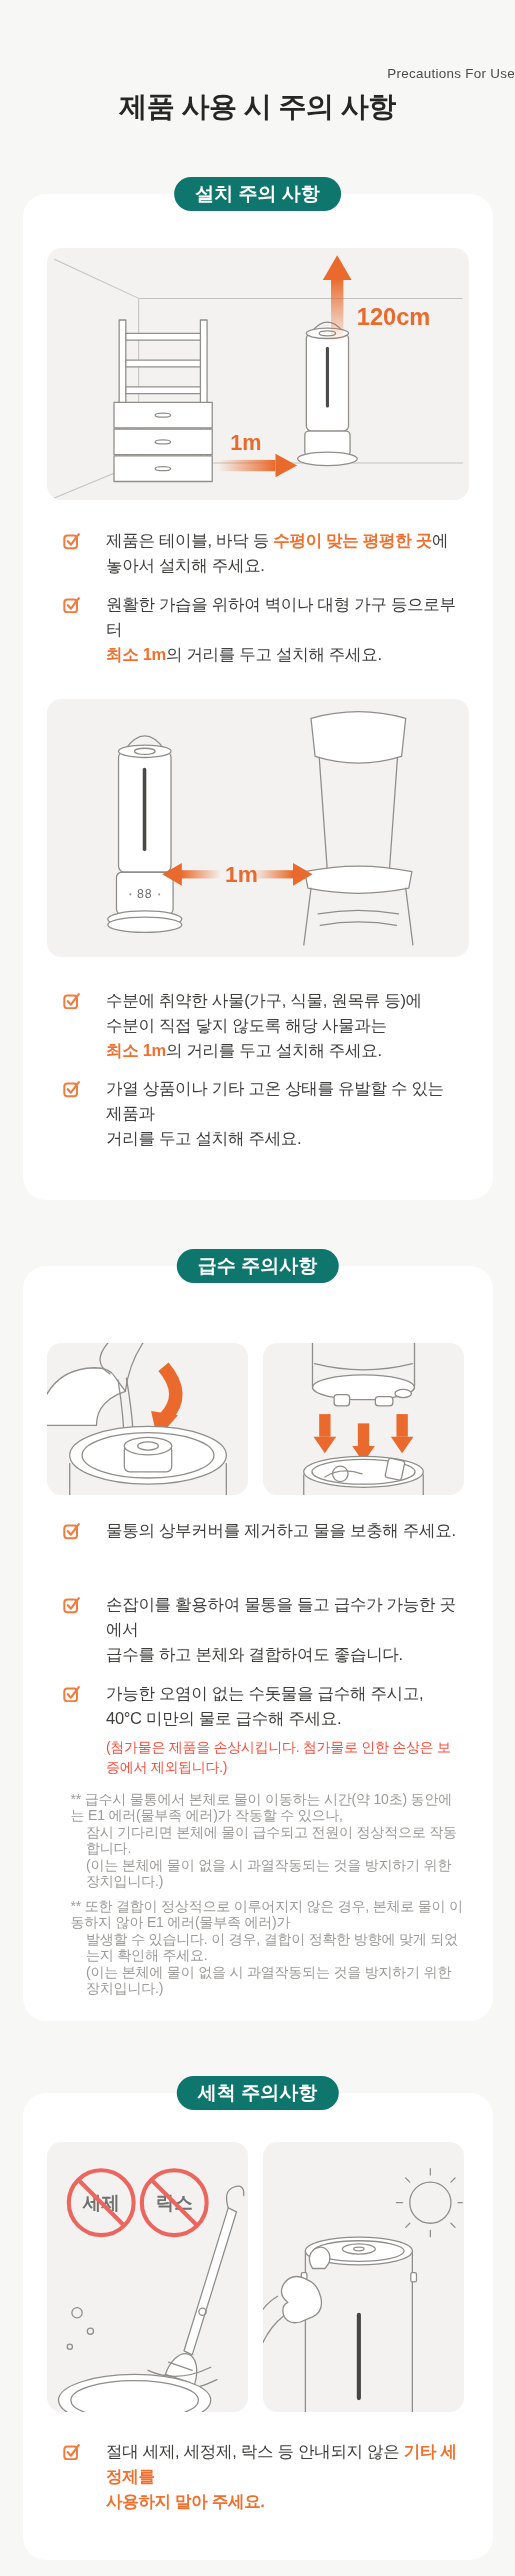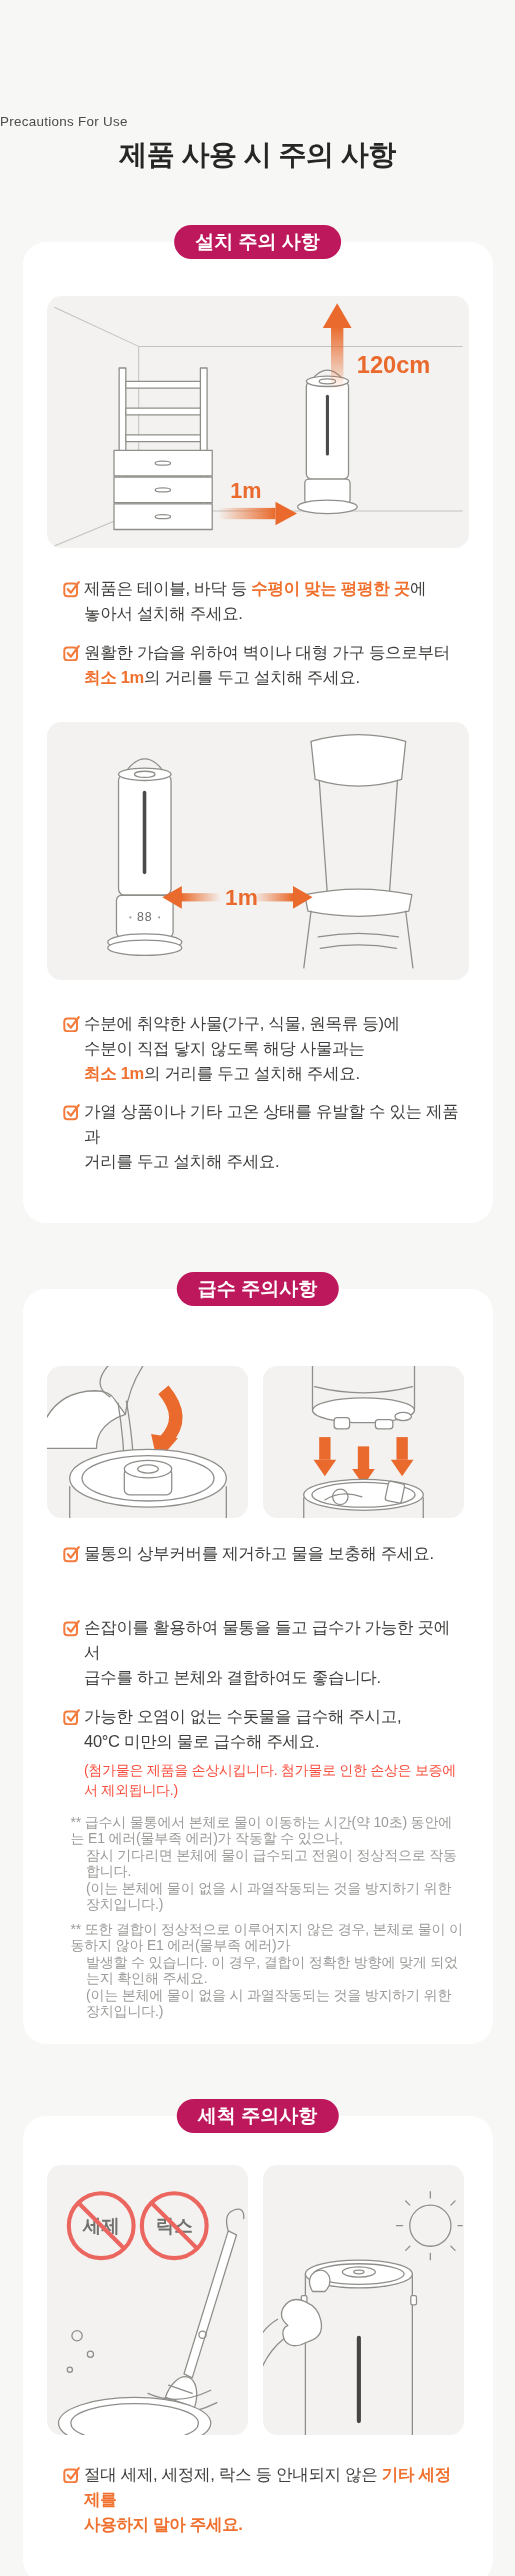--- a/index.html
+++ b/index.html
@@ -1,38 +1,38 @@
 <!DOCTYPE html>
 <html style="font-size:8.2px"><head>
 <meta charset="utf-8">
 <style>
   html,body{margin:0;padding:0;}
   body{width:515px;height:3250px;overflow:hidden;background:#f7f7f5;
        font-family:"Liberation Sans",sans-serif;-webkit-font-smoothing:antialiased;}
-  .eyebrow{padding-top:114px;text-align:left;font-size:13.4px;letter-spacing:0.3px;color:#4b4b4a;}
+  .eyebrow{padding-top:66px;text-align:right;font-size:13.4px;letter-spacing:0.3px;color:#4b4b4a;}
   .title{margin-top:7.2px;text-align:center;font-size:28px;font-weight:700;letter-spacing:-0.5px;color:#262625;}
   .section{position:relative;width:470px;margin:0 auto;background:#ffffff;border-radius:23px;}
   .badge{position:absolute;top:-17px;left:50%;transform:translateX(-50%);height:34px;padding:0 21.6px;
-         background:#be185d;border-radius:17px;display:inline-flex;align-items:center;gap:7.2px;
+         background:#0f766e;border-radius:17px;display:inline-flex;align-items:center;gap:7.2px;
          color:#ffffff;font-size:19px;font-weight:700;white-space:nowrap;}
   .sec-install{margin-top:68px;padding:54px 0 36px;}
   .sec-supply{margin-top:66px;padding:77px 0 24px;}
   .sec-clean{margin-top:72px;padding:49px 0 19.6px;}
   .tile{background:#f3f2f0;border-radius:14.4px;overflow:hidden;}
   .tile svg{display:block;}
   .tile-wide{width:422px;margin:0 auto;}
   .tile-row{width:422px;margin:0 auto;display:flex;gap:15px;}
   .tile-half{width:201px;flex:0 0 201px;}
   .mt62{margin-top:32px;}
   .checklist{padding:0 29px 0 40px;}
   .cl-a{margin-top:28px;}
   .cl-b{margin-top:31px;}
   .cl-sup{margin-top:23px;}
   .cl-cln{margin-top:27px;}
-  .check-item{display:flex;gap:4px;margin-bottom:13.4px;}
+  .check-item{display:flex;gap:26px;margin-bottom:13.4px;}
   .check-icon{flex:0 0 17.5px;margin-top:4.1px;}
   .check-text{font-size:16.5px;line-height:25px;color:#3e3e3c;letter-spacing:-0.3px;}
   .seg-o{color:#f0702e;font-weight:700;}
   .check-note{font-size:14px;line-height:19.6px;color:#fa4f3e;margin-top:7.2px;letter-spacing:-0.3px;}
   .footnotes{margin-top:10.3px;padding:0 29px 0 48px;}
   .footnote{font-size:14px;line-height:16.5px;color:#9c9b99;margin-top:8.2px;letter-spacing:-0.2px;}
   .footnote .ind{padding-left:15.5px;}
   
   .ln{stroke:#8f8e8a;stroke-width:2.5;fill:none;stroke-linecap:round;stroke-linejoin:round;}
   .lnw{stroke:#8f8e8a;stroke-width:2.5;fill:#ffffff;stroke-linecap:round;stroke-linejoin:round;}

